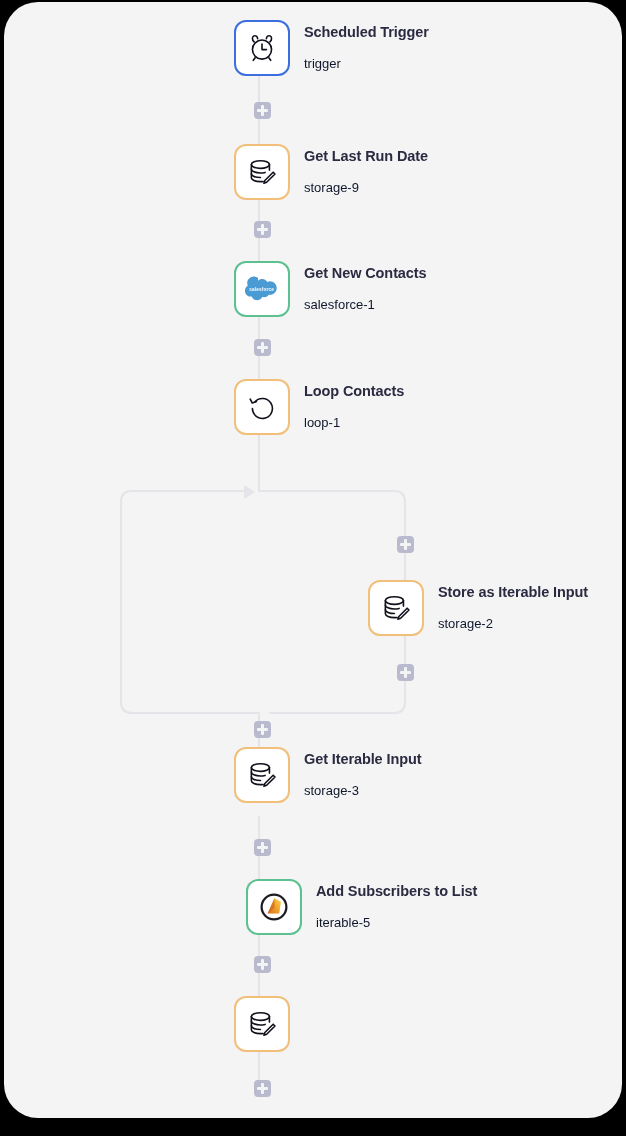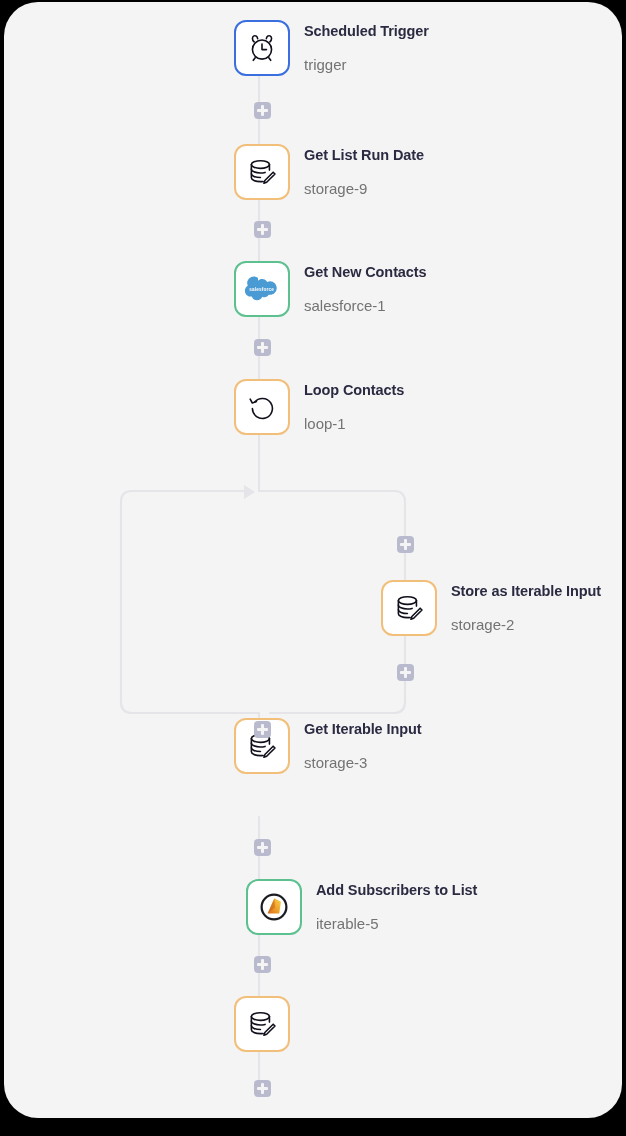--- a/index.html
+++ b/index.html
@@ -76,22 +76,22 @@
   }
   .node-title {
     font-size: 14.5px;
     font-weight: bold;
     color: #2a2a41;
     letter-spacing: -0.1px;
     white-space: nowrap;
   }
   .node-sub {
     margin-top: 16px;
-    font-size: 15px;
-    color: #737373;
+    font-size: 13px;
+    color: #0f172a;
     white-space: nowrap;
   }
 
   
   .plus {
     position: absolute;
     width: 17px;
     height: 17px;
     border-radius: 4px;
     background: #b9bace;
@@ -165,21 +165,21 @@
             <ellipse cx="14.5" cy="9" rx="8.5" ry="3.6"></ellipse>
             <path d="M6 9 L6 21.5 C6 23.5 9.8 25.1 14.5 25.1 C15.4 25.1 16.3 25.05 17.1 24.95"></path>
             <path d="M6 13.3 C6 15.3 9.8 16.9 14.5 16.9 C16.1 16.9 17.6 16.7 18.9 16.4"></path>
             <path d="M23 9 L23 14.2"></path>
             <path d="M6 17.6 C6 19.6 9.8 21.2 14.5 21.2"></path>
             <path d="M26.5 16.2 L28.2 17.9 L20.4 25.7 L17.8 26.6 L18.7 24 Z"></path>
           </g>
         </svg>
       </div>
       <div class="node-label">
-        <div class="node-title">Get List Run Date</div>
+        <div class="node-title">Get Last Run Date</div>
         <div class="node-sub">storage-9</div>
       </div>
     </div>
 
     <div class="node" style="left:230px; top:259px;">
       <div class="node-box green">
         <svg class="icon-svg" width="36" height="28" viewBox="0 0 40 28">
           <path fill="#4a9ad4" d="M16.2 5.3c1.3-1.4 3.1-2.2 5.1-2.2 2.7 0 5 1.5 6.2 3.7 1.1-.5 2.3-.8 3.5-.8 4.6 0 8.3 3.8 8.3 8.4s-3.7 8.4-8.3 8.4c-.6 0-1.1-.06-1.6-.17-1 1.8-3 3.1-5.2 3.1-1 0-1.9-.23-2.7-.63-1.1 2.5-3.6 4.3-6.5 4.3-3 0-5.6-1.9-6.6-4.6-.45.1-.9.14-1.4.14C3.2 25 0 21.7 0 17.7c0-2.7 1.4-5 3.5-6.3-.43-1-.67-2.1-.67-3.2C2.83 3.7 6.5 0 11 0c2.1 0 4 .8 5.2 2.1z" transform="translate(1,0) scale(0.9)"></path>
           <text x="19.5" y="16" font-family="'Liberation Sans', sans-serif" font-size="5.2" fill="#ffffff" text-anchor="middle" font-weight="bold" letter-spacing="0.2">salesforce</text>
         </svg>
@@ -198,40 +198,40 @@
             <path d="M4.2 8.2 L6.3 12.0 L10.4 10.6"></path>
           </g>
         </svg>
       </div>
       <div class="node-label">
         <div class="node-title">Loop Contacts</div>
         <div class="node-sub">loop-1</div>
       </div>
     </div>
 
-    <div class="node" style="left:377px; top:578px;justify-content:center;">
+    <div class="node" style="left:364px; top:578px;justify-content:center;">
       <div class="node-box amber">
         <svg class="icon-svg" width="34" height="34" viewBox="0 0 32 32">
           <g fill="none" stroke="#10101c" stroke-width="1.5" stroke-linecap="round" stroke-linejoin="round">
             <ellipse cx="14.5" cy="9" rx="8.5" ry="3.6"></ellipse>
             <path d="M6 9 L6 21.5 C6 23.5 9.8 25.1 14.5 25.1 C15.4 25.1 16.3 25.05 17.1 24.95"></path>
             <path d="M6 13.3 C6 15.3 9.8 16.9 14.5 16.9 C16.1 16.9 17.6 16.7 18.9 16.4"></path>
             <path d="M23 9 L23 14.2"></path>
             <path d="M6 17.6 C6 19.6 9.8 21.2 14.5 21.2"></path>
             <path d="M26.5 16.2 L28.2 17.9 L20.4 25.7 L17.8 26.6 L18.7 24 Z"></path>
           </g>
         </svg>
       </div>
       <div class="node-label">
         <div class="node-title">Store as Iterable Input</div>
         <div class="node-sub">storage-2</div>
       </div>
     </div>
 
-    <div class="node" style="left:230px; top:716px;">
+    <div class="node" style="left:230px; top:745px;">
       <div class="node-box amber">
         <svg class="icon-svg" width="34" height="34" viewBox="0 0 32 32">
           <g fill="none" stroke="#10101c" stroke-width="1.5" stroke-linecap="round" stroke-linejoin="round">
             <ellipse cx="14.5" cy="9" rx="8.5" ry="3.6"></ellipse>
             <path d="M6 9 L6 21.5 C6 23.5 9.8 25.1 14.5 25.1 C15.4 25.1 16.3 25.05 17.1 24.95"></path>
             <path d="M6 13.3 C6 15.3 9.8 16.9 14.5 16.9 C16.1 16.9 17.6 16.7 18.9 16.4"></path>
             <path d="M23 9 L23 14.2"></path>
             <path d="M6 17.6 C6 19.6 9.8 21.2 14.5 21.2"></path>
             <path d="M26.5 16.2 L28.2 17.9 L20.4 25.7 L17.8 26.6 L18.7 24 Z"></path>
           </g>

